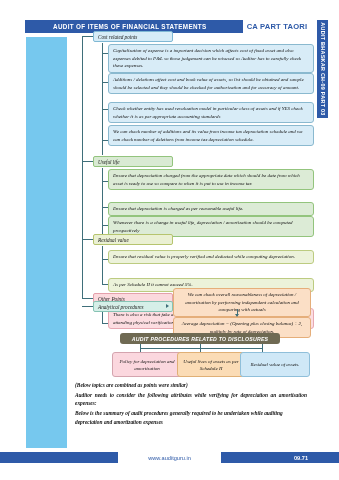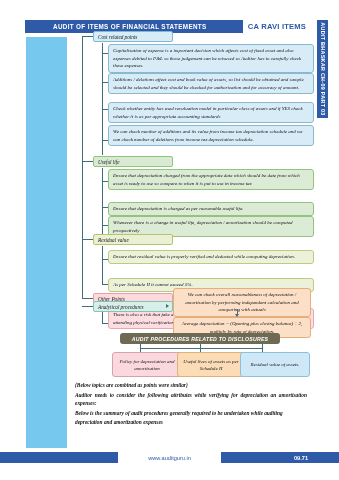--- a/index.html
+++ b/index.html
@@ -139,21 +139,21 @@
   }
 </style>
 </head>
 <body>
 
 <div class="page">
 
   <div class="header-bar">
     <div class="header-title">AUDIT OF ITEMS OF FINANCIAL STATEMENTS</div>
   </div>
-  <div class="header-brand">CA RAVI ITEMS</div>
+  <div class="header-brand">CA PART TAORI</div>
   <div class="side-tab">
     <span>AUDIT BHASKAR CH-09 PART 03</span>
   </div>
 
   <div class="left-band"></div>
 
   <div class="tree">
     <div class="spine"></div>
 
     <div class="connector h-conn" style="left:0px;top:6px;width:11px;"></div>

